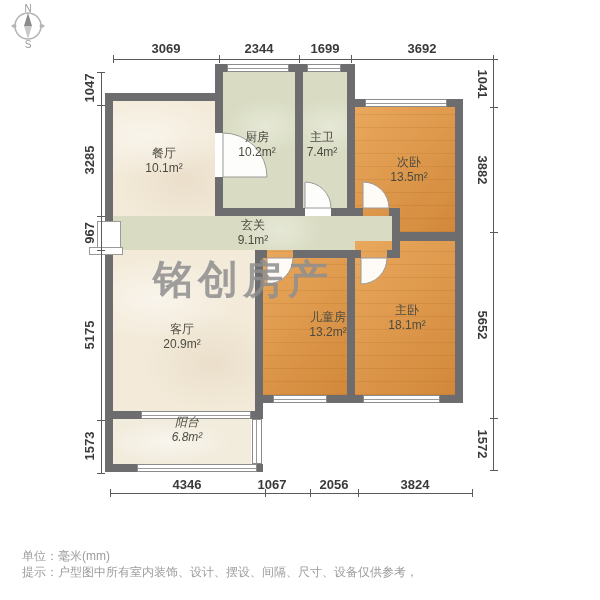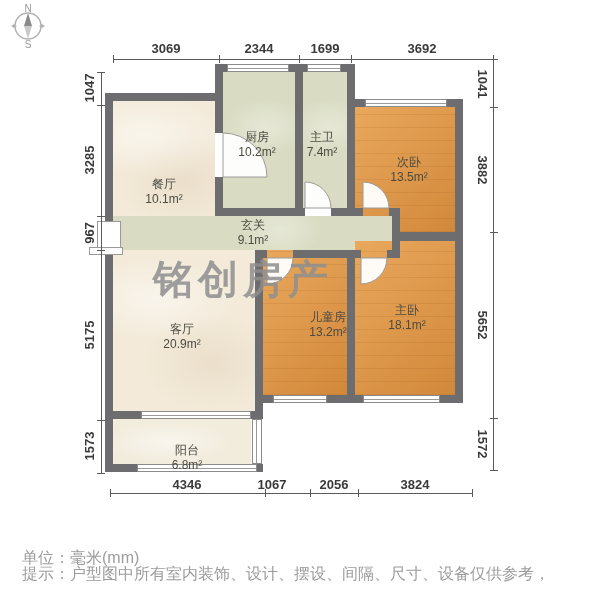--- a/index.html
+++ b/index.html
@@ -31,21 +31,21 @@
   .dline{position:absolute;background:#5a5a5a;}
   .tick{position:absolute;background:#5a5a5a;}
   .dim{position:absolute;transform:translate(-50%,-50%);font-size:13px;font-weight:700;
        color:#3a3a3a;white-space:nowrap;letter-spacing:0px;}
   .dim.vl{transform:translate(-50%,-50%) rotate(-90deg);}
   .dim.vr{transform:translate(-50%,-50%) rotate(90deg);}
   
   #watermark{position:absolute;left:153px;top:252px;font-size:40px;font-weight:700;
              color:#8f8f8f;opacity:.85;letter-spacing:5px;white-space:nowrap;}
   
-  .foot{position:absolute;left:22px;color:#9c9c9c;font-size:16px;white-space:nowrap;}
+  .foot{position:absolute;left:22px;color:#9c9c9c;font-size:12px;white-space:nowrap;}
   #copyright{position:absolute;right:16px;top:560px;color:#b0b0b0;font-size:12px;white-space:nowrap;}
   svg{position:absolute;left:0;top:0;}
   .doorpanel{position:absolute;background:#fff;border:1px solid #9a9a9a;box-sizing:border-box;}
 </style>
 </head>
 <body>
 
 <div id="canvas">
 
   <svg width="56" height="52" viewBox="0 0 56 52">
@@ -112,21 +112,21 @@
   <svg width="600" height="600" viewBox="0 0 600 600">
     <path d="M223,133 A44,44 0 0 1 267,177 L223,177 Z" fill="#ffffff" fill-opacity="0.95" stroke="#9a9a9a"></path>
     <path d="M305,182 A26,26 0 0 1 331,208 L305,208 Z" fill="#ffffff" fill-opacity="0.95" stroke="#9a9a9a"></path>
     <path d="M363,182 A26,26 0 0 1 389,208 L363,208 Z" fill="#ffffff" fill-opacity="0.95" stroke="#9a9a9a"></path>
     <path d="M267,284 A26,26 0 0 0 293,258 L267,258 Z" fill="#ffffff" fill-opacity="0.95" stroke="#9a9a9a"></path>
     <path d="M361,284 A26,26 0 0 0 387,258 L361,258 Z" fill="#ffffff" fill-opacity="0.95" stroke="#9a9a9a"></path>
   </svg>
 
   <div id="watermark">铭创房产</div>
 
-  <div class="rlabel" style="left:164px;top:161px;margin-top:31px;">
+  <div class="rlabel" style="left:164px;top:161px;">
     <div>餐厅</div>
     <div>10.1m²</div>
   </div>
   <div class="rlabel" style="left:257px;top:145px;">
     <div>厨房</div>
     <div>10.2m²</div>
   </div>
   <div class="rlabel" style="left:322px;top:145px;">
     <div>主卫</div>
     <div>7.4m²</div>
@@ -144,21 +144,21 @@
     <div>20.9m²</div>
   </div>
   <div class="rlabel" style="left:297px;top:325px;margin-left:31px;">
     <div>儿童房</div>
     <div>13.2m²</div>
   </div>
   <div class="rlabel" style="left:407px;top:318px;">
     <div>主卧</div>
     <div>18.1m²</div>
   </div>
-  <div class="rlabel" style="left:187px;top:458px;">
+  <div class="rlabel" style="left:187px;top:430px;font-style:italic;">
     <div>阳台</div>
     <div>6.8m²</div>
   </div>
 
   <div class="dline" style="left:113px;top:59px;width:380px;height:1px;"></div>
   <div class="dline" style="left:101px;top:72px;width:1px;height:401px;"></div>
   <div class="dline" style="left:493px;top:59px;width:1px;height:411px;"></div>
   <div class="dline" style="left:110px;top:493px;width:362px;height:1px;"></div>
   <div id="ticks">
       <div class="tick" style="left: 113px; top: 55px; width: 1px; height: 8px;"></div>

